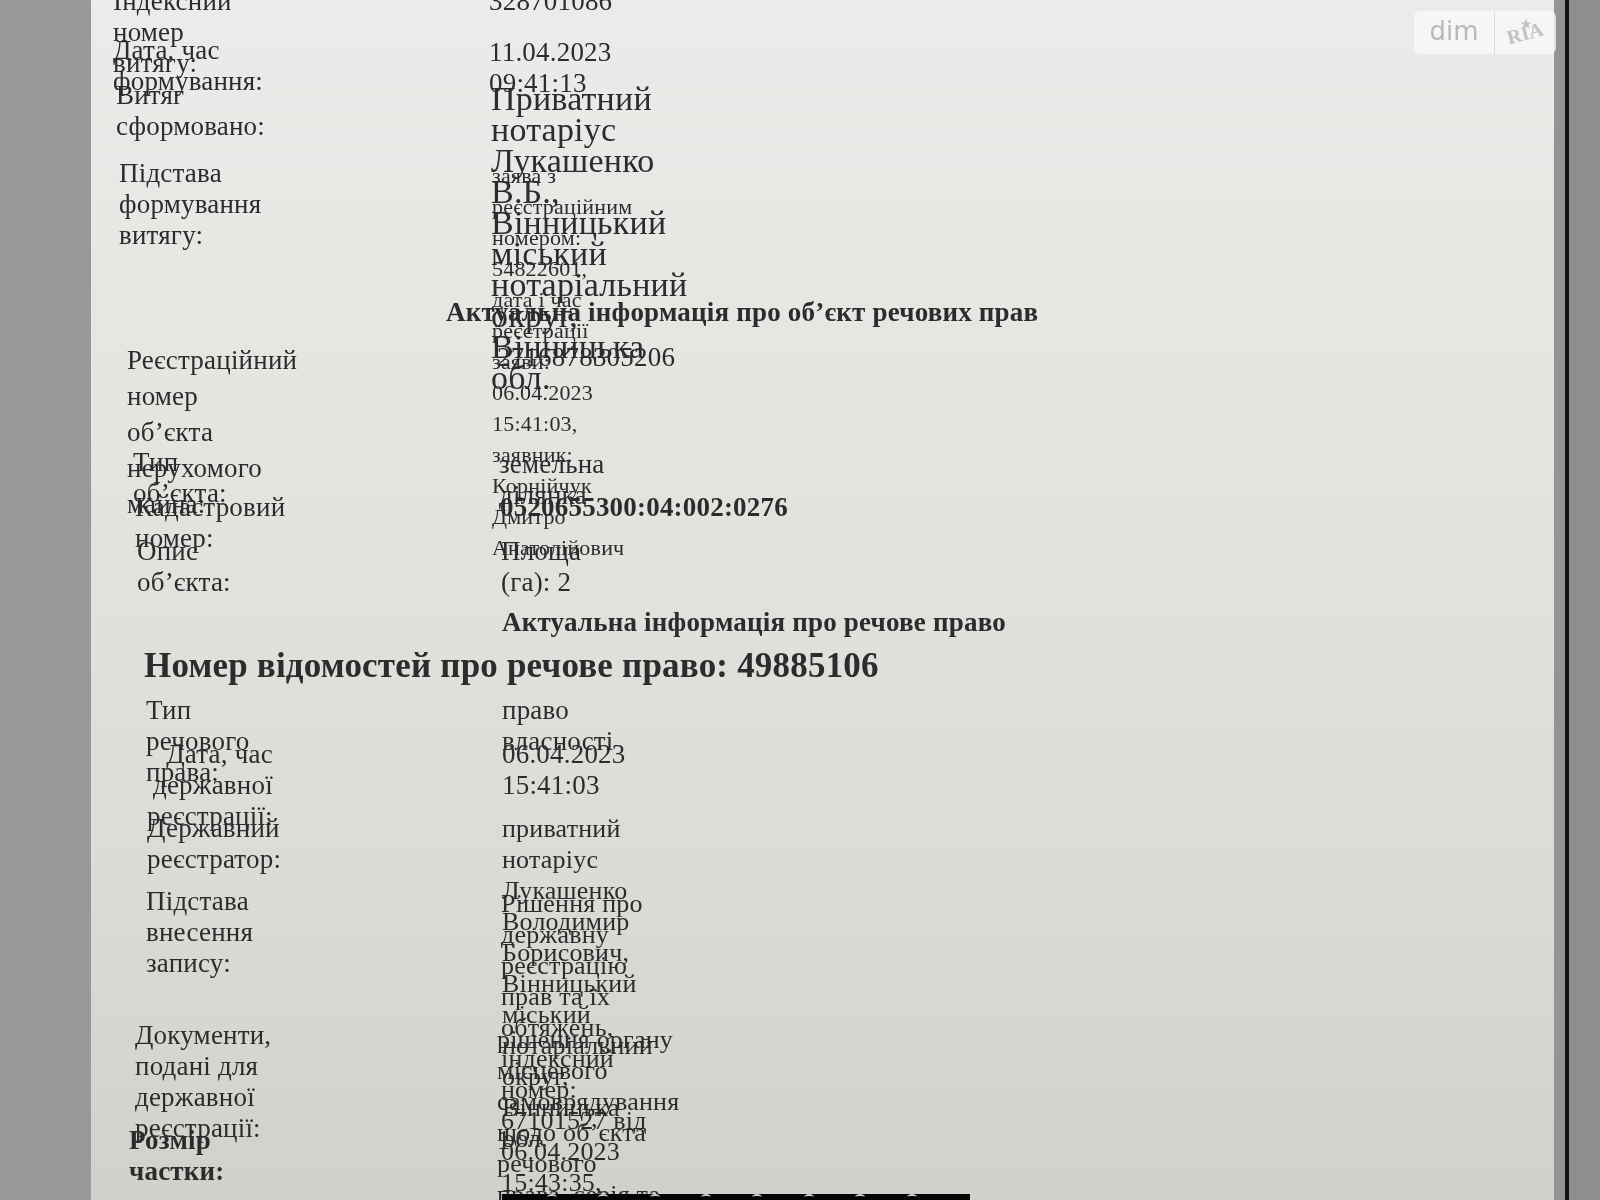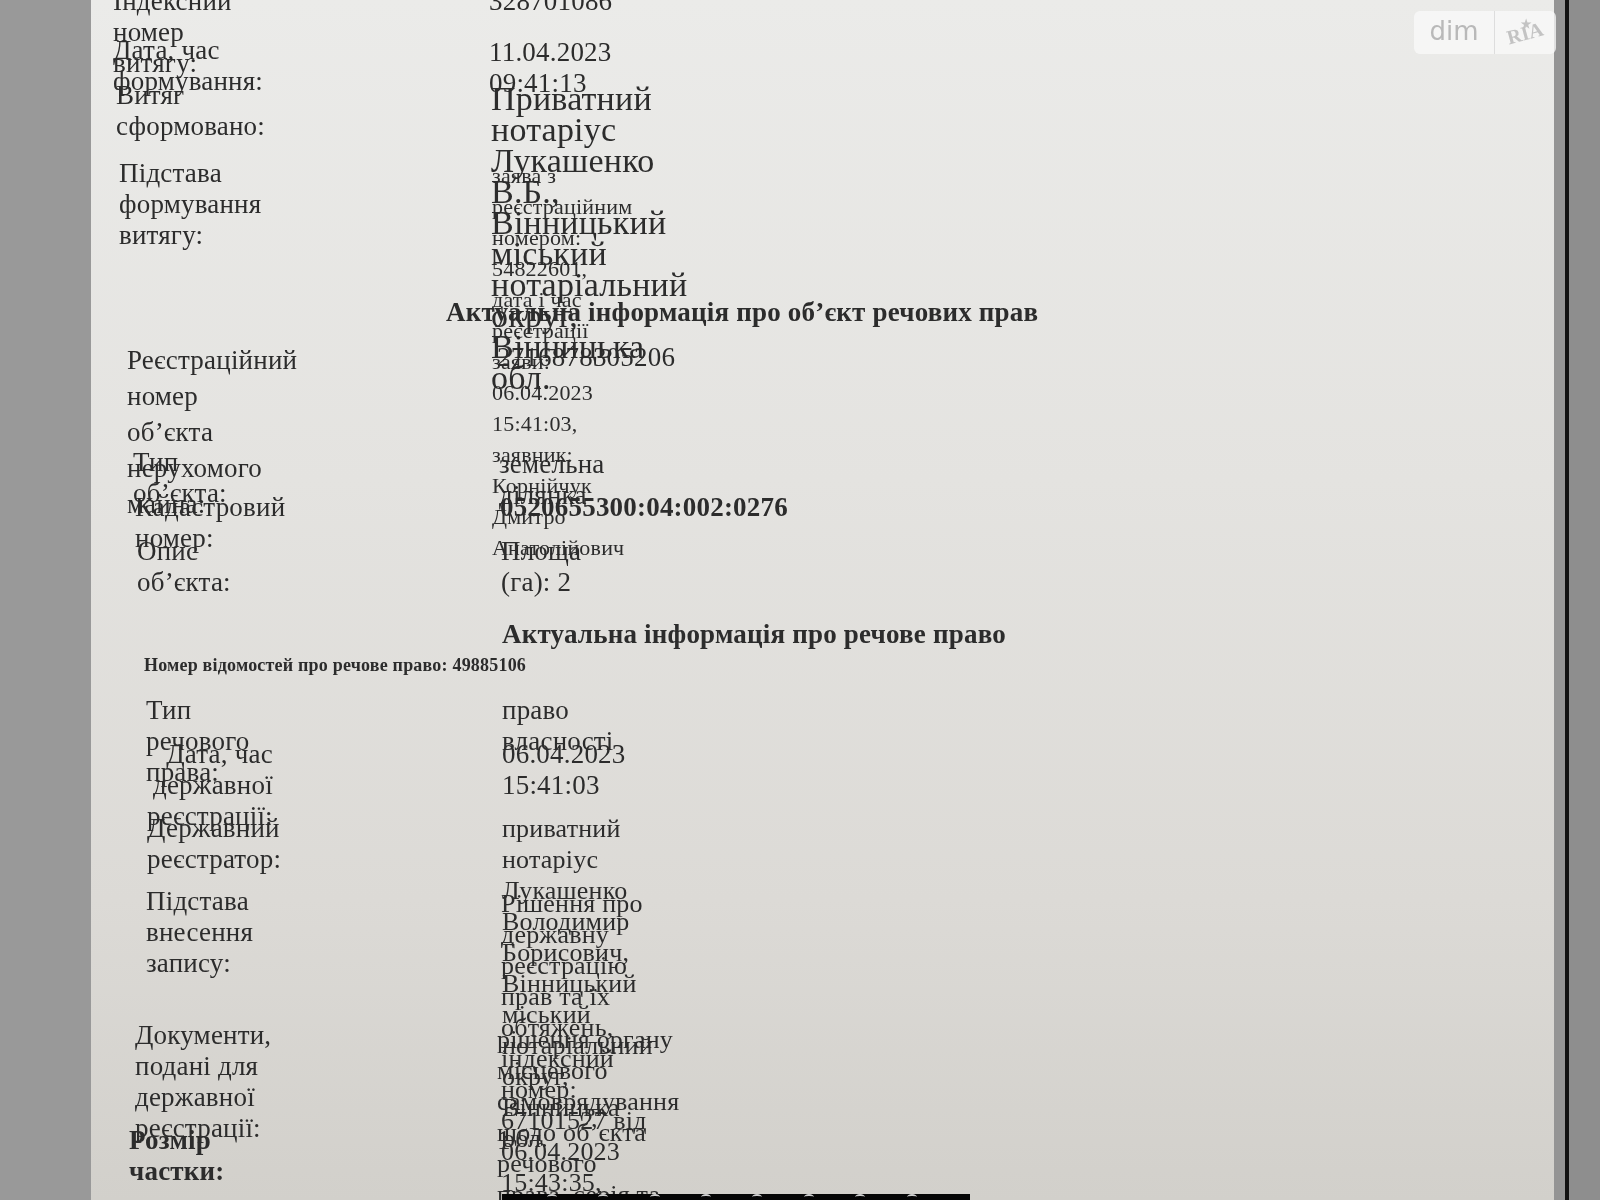--- a/index.html
+++ b/index.html
@@ -66,21 +66,21 @@
       white-space: pre-line;
     }
     .heading {
       position: absolute;
       font-weight: bold;
       font-size: 27px;
     }
     .bold-line {
       position: absolute;
       font-weight: bold;
-      font-size: 18px;
+      font-size: 35px;
     }
     .watermark {
       position: absolute;
       left: 1414px;
       top: 11px;
       width: 142px;
       height: 43px;
       background: rgba(250,250,250,0.75);
       border-radius: 6px;
       display: flex;
@@ -182,21 +182,21 @@
     <div class="row" style="top:492px;">
       <span class="label" style="left:44px; top:0;">Кадастровий номер:</span>
       <span class="value" style="left:409px; top:0;font-weight:bold;">0520655300:04:002:0276</span>
     </div>
 
     <div class="row" style="top:536px;">
       <span class="label" style="left:46px; top:0;">Опис об’єкта:</span>
       <span class="value" style="left:410px; top:0;">Площа (га): 2</span>
     </div>
 
-    <div class="heading" style="left:411px; top:607px;margin-top:12px;">Актуальна інформація про речове право</div>
+    <div class="heading" style="left:411px; top:607px;">Актуальна інформація про речове право</div>
 
     <div class="bold-line" style="left:53px; top:650px;">Номер відомостей про речове право: 49885106</div>
 
     <div class="row" style="top:695px;">
       <span class="label" style="left:55px; top:0;">Тип речового права:</span>
       <span class="value" style="left:411px; top:0;">право власності</span>
     </div>
 
     <div class="row" style="top:739px;">
       <span class="label" style="left:56px; top:0;text-align:right;">Дата, час державної

